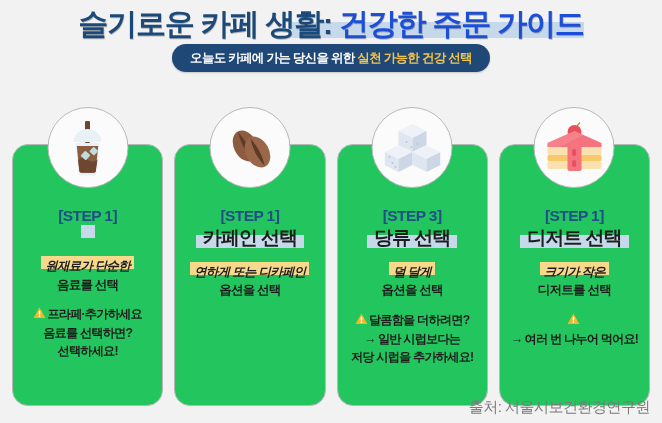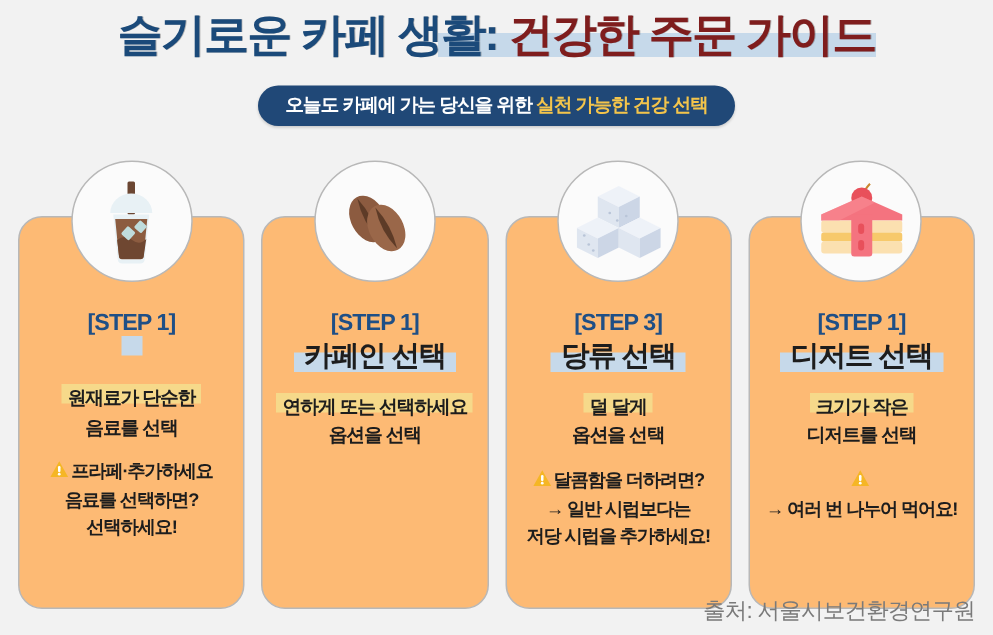--- a/index.html
+++ b/index.html
@@ -37,37 +37,37 @@
     position: relative;
     z-index: 2;
     font-size: 30px;
     font-weight: 700;
     letter-spacing: -1.2px;
     color: #1b4a7a;
     text-shadow: 0.6px 0.6px 0 rgba(40,40,40,0.30);
   }
 
   .title-text .t-dark {
-    color: #7f1d1d;
+    color: #1d4ed8;
   }
 
   
   .title-hl {
     position: absolute;
     z-index: 1;
     right: 4px;
     bottom: 1px;
     width: 292px;
     height: 16px;
     background: #c6d9ea;
   }
 
   .subtitle-pill {
     display: inline-block;
-    margin-top: 18px;
+    margin-top: 5px;
     padding: 4px 18px 5px;
     border-radius: 14px;
     background: #204877;
     box-shadow: 0 1px 2px rgba(0,0,0,0.18);
   }
 
   .subtitle-text {
     font-size: 12.5px;
     font-weight: 700;
     letter-spacing: -0.7px;
@@ -84,21 +84,21 @@
     left: 12px;
     width: 638px;
     height: 262px;
     display: flex;
     gap: 11px;
   }
 
   .card {
     position: relative;
     flex: 1 1 0;
-    background: #fdba74;
+    background: #22c55e;
     border: 1.6px solid #b8b8b8;
     border-radius: 16px;
     display: flex;
     flex-direction: column;
     align-items: center;
   }
 
   
   .icon-badge {
     position: absolute;
@@ -160,20 +160,21 @@
 
   .advice {
     margin-top: 11px;
     line-height: 1.42;
   }
 
   .advice-hl-wrap {
     position: relative;
     display: inline-block;
     padding: 0 4px;
+    font-style: italic;
   }
 
   .advice-hl {
     position: absolute;
     z-index: 1;
     left: 0; right: 0;
     top: 2px;
     height: 13px;
     background: #f6d98a;
   }
@@ -294,21 +295,21 @@
     </div>
     <div class="card-body">
       <div class="step-label">[STEP 1]</div>
       <div class="step-title-wrap">
         <span class="step-title-hl"></span>
         <span class="step-title">카페인 선택</span>
       </div>
       <div class="advice">
         <span class="advice-hl-wrap">
           <span class="advice-hl"></span>
-          <span class="advice-strong">연하게 또는 선택하세요</span>
+          <span class="advice-strong">연하게 또는 디카페인</span>
         </span>
         <span class="advice-rest">옵션을 선택</span>
       </div>
     </div>
   </div>
 
   <div class="card">
     <div class="icon-badge">
       <svg width="56" height="54" viewBox="0 0 56 54" aria-hidden="true">
 

